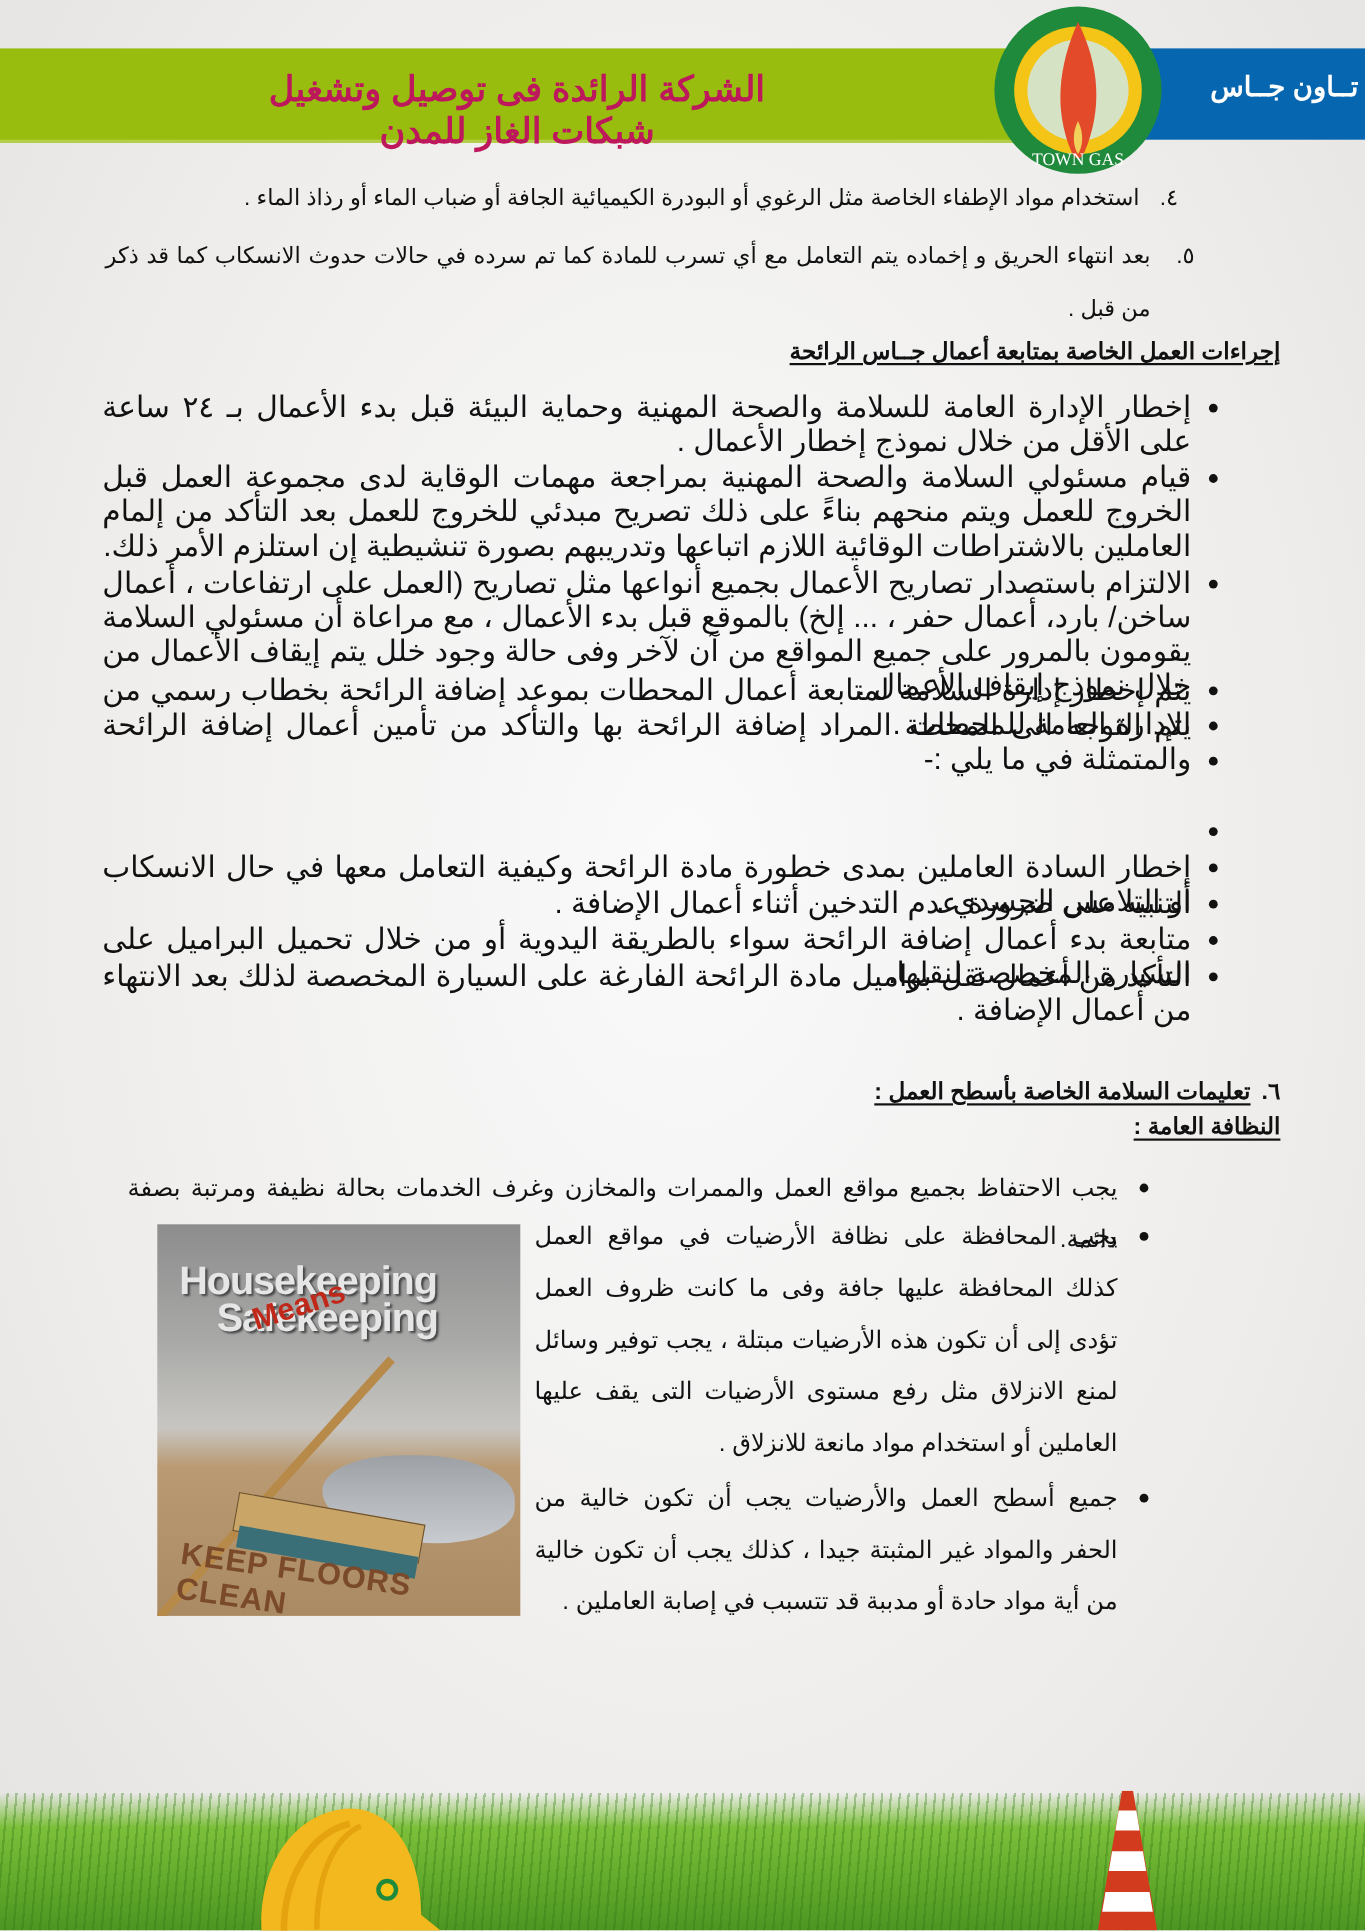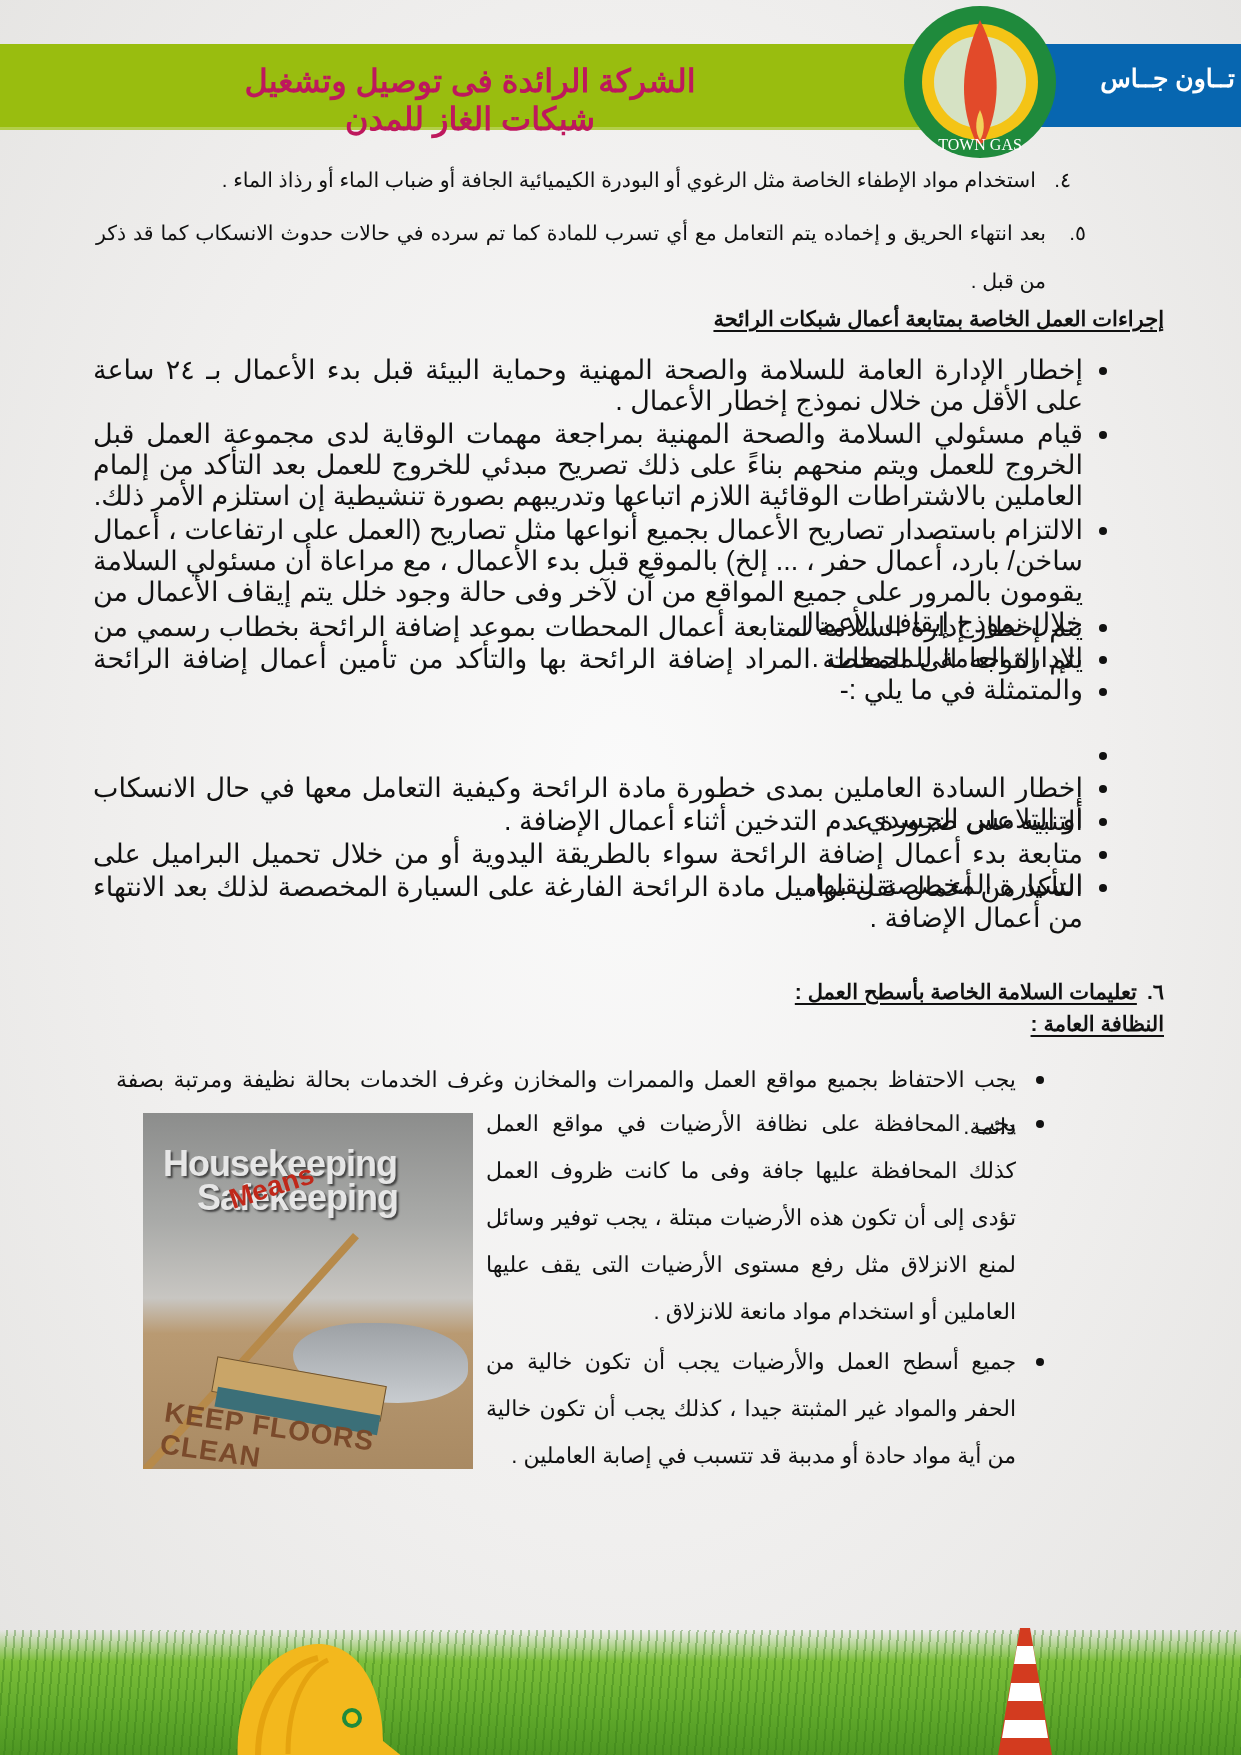--- a/index.html
+++ b/index.html
@@ -107,21 +107,21 @@
 
 <div class="p" style="right:205px; top:163px; width:930px;">
   <span class="num" style="position:absolute; right:-35px;">٤.</span>
   <span>استخدام مواد الإطفاء الخاصة مثل الرغوي أو البودرة الكيميائية الجافة أو ضباب الماء أو رذاذ الماء .</span>
 </div>
 <div class="p" style="right:195px; top:209px; width:950px; line-height:48px; text-align-last:right;">
   <span class="num" style="position:absolute; right:-40px;">٥.</span>
   <span>بعد انتهاء الحريق و إخماده يتم التعامل مع أي تسرب للمادة كما تم سرده في حالات حدوث الانسكاب كما قد ذكر من قبل .</span>
 </div>
 
-<div class="heading" style="right:77px; top:307px;">إجراءات العمل الخاصة بمتابعة أعمال شبكات الرائحة</div>
+<div class="heading" style="right:77px; top:307px;">إجراءات العمل الخاصة بمتابعة أعمال جــاس الرائحة</div>
 
 <div class="bul" style="right:158px; top:355px; width:990px;"><span class="dot"></span><span>إخطار الإدارة العامة للسلامة والصحة المهنية وحماية البيئة قبل بدء الأعمال بـ ٢٤ ساعة على الأقل من خلال نموذج إخطار الأعمال .</span></div>
 <div class="bul" style="right:158px; top:419px; width:990px;"><span class="dot"></span><span>قيام مسئولي السلامة والصحة المهنية بمراجعة مهمات الوقاية لدى مجموعة العمل قبل الخروج للعمل ويتم منحهم بناءً على ذلك تصريح مبدئي للخروج للعمل بعد التأكد من إلمام العاملين بالاشتراطات الوقائية اللازم اتباعها وتدريبهم بصورة تنشيطية إن استلزم الأمر ذلك.</span></div>
 <div class="bul" style="right:158px; top:515px; width:990px;"><span class="dot"></span><span>الالتزام باستصدار تصاريح الأعمال بجميع أنواعها مثل تصاريح (العمل على ارتفاعات ، أعمال ساخن/ بارد، أعمال حفر ، ... إلخ) بالموقع قبل بدء الأعمال ، مع مراعاة أن مسئولي السلامة يقومون بالمرور على جميع المواقع من آن لآخر وفى حالة وجود خلل يتم إيقاف الأعمال من خلال نموذج إيقاف الأعمال .</span></div>
 <div class="bul" style="right:158px; top:612px; width:990px;"><span class="dot"></span><span>يتم إخطار إدارة السلامة لمتابعة أعمال المحطات بموعد إضافة الرائحة بخطاب رسمي من الإدارة العامة للمحطات .</span></div>
 <div class="bul" style="right:158px; top:644px; width:990px;"><span class="dot"></span><span>يتم التوجه الى المحطة المراد إضافة الرائحة بها والتأكد من تأمين أعمال إضافة الرائحة والمتمثلة في ما يلي  :-</span></div>
 <div class="bul" style="right:158px; top:676px; width:990px;"><span class="dot"></span></div>
 <div class="bul" style="right:168px; top:740px; width:980px;"><span class="dot" style="right:-34px;"></span></div>
 <div class="bul" style="right:158px; top:773px; width:990px;"><span class="dot"></span><span>إخطار السادة العاملين بمدى خطورة مادة الرائحة وكيفية التعامل معها في حال الانسكاب أو التلامس الجسدي .</span></div>
 <div class="bul" style="right:158px; top:806px; width:990px;"><span class="dot"></span><span>التنبيه على ضرورة عدم التدخين أثناء أعمال الإضافة .</span></div>

